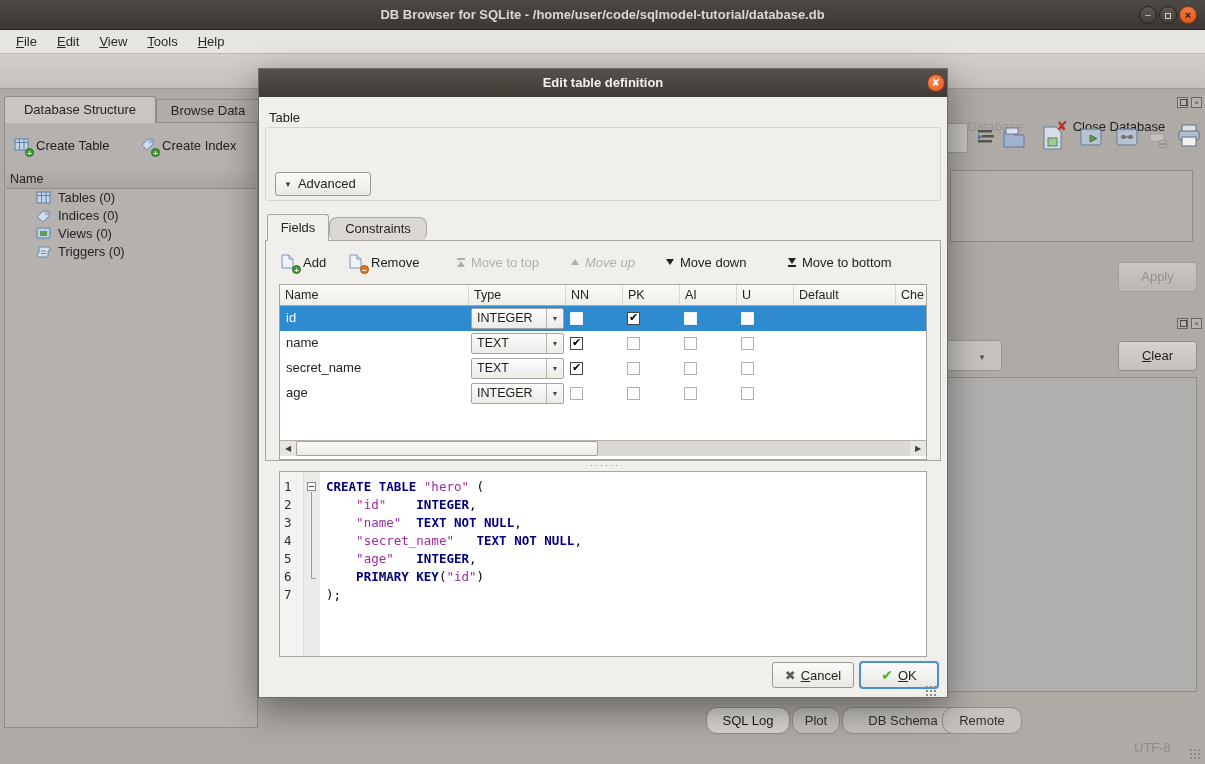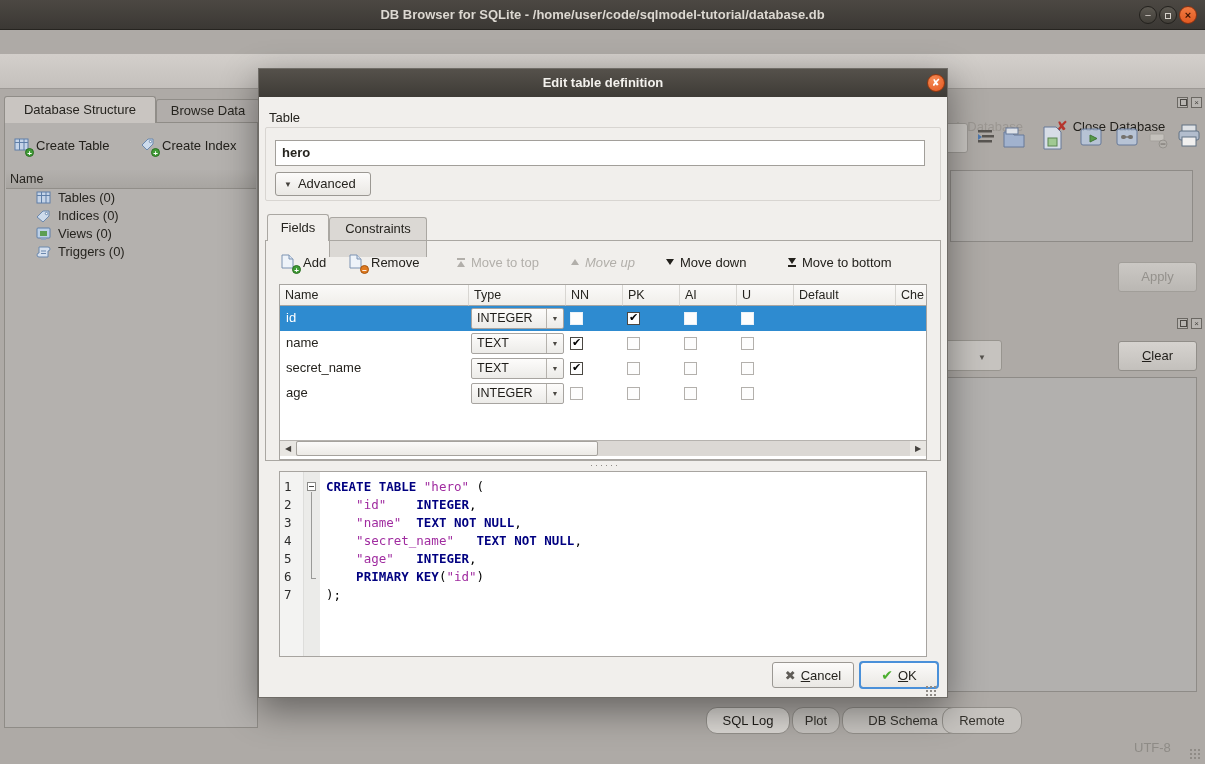--- a/index.html
+++ b/index.html
@@ -88,21 +88,21 @@
   #table-group-label { left:10px; top:41px; }
   #table-group-frame { left:6px; top:58px; width:676px; height:74px; border:1px solid #d8d5d1; border-radius:2px; }
   #table-name-input { left:16px; top:71px; width:650px; height:26px; background:#fff; border:1px solid #a29f9a;
     font-weight:bold; line-height:24px; padding-left:6px; }
   .btn3d { background:linear-gradient(#fcfbfa,#eae8e4); border:1px solid #9b9893; border-radius:3px; }
   #advanced-btn { left:16px; top:103px; width:96px; height:24px; line-height:22px; padding-left:8px; }
   #advanced-btn .arr { font-size:8px; color:#44413c; margin-right:6px; vertical-align:1px; }
 
   .dtab { height:27px; border:1px solid #aaa7a2; border-bottom:none; border-radius:3px 3px 0 0; text-align:center; }
   #tab-fields { left:8px; top:145px; width:62px; background:#f1efec; line-height:26px; z-index:2; }
-  #tab-constraints { left:70px; top:148px; width:98px; height:40px; background:#dbd8d4; line-height:22px; }
+  #tab-constraints { left:70px; top:148px; width:98px; height:24px; background:#dbd8d4; line-height:22px;border-radius:8px; }
   #fields-frame { left:6px; top:171px; width:676px; height:221px; border:1px solid #aaa7a2; }
 
   .ftb { top:180px; height:26px; display:flex; align-items:center; gap:6px; color:#23211c; }
   .ftb.disabled { color:#b2afaa; }
   .mi { display:inline-flex; flex-direction:column; align-items:center; gap:1px; }
   .mi .bar { width:8px; height:2px; background:currentColor; }
   .tri-up { width:0; height:0; border-left:4px solid transparent; border-right:4px solid transparent; border-bottom:6px solid currentColor; }
   .tri-down { width:0; height:0; border-left:4px solid transparent; border-right:4px solid transparent; border-top:6px solid currentColor; }
 
   #fields-grid { left:20px; top:215px; width:648px; height:176px; background:#fff; border:1px solid #a7a4a0; overflow:hidden; }
@@ -152,20 +152,27 @@
 
 <div id="app">
 
   <div class="abs" id="titlebar">
     <div id="window-title">DB Browser for SQLite - /home/user/code/sqlmodel-tutorial/database.db</div>
     <div class="abs winbtn" id="btn-min">−</div>
     <div class="abs winbtn" id="btn-max"><i></i></div>
     <div class="abs winbtn" id="btn-close-win">×</div>
   </div>
 
+  <div class="abs" id="menubar">
+      <span class="menu-item mn">File</span>
+      <span class="menu-item mn">Edit</span>
+      <span class="menu-item mn">View</span>
+      <span class="menu-item mn">Tools</span>
+      <span class="menu-item mn">Help</span>
+    </div>
 
   <div class="abs" id="toolbar">
     <div class="abs tb-handle"></div>
     <div class="abs tb-item" style="left:16px;">
       <span class="iconwrap">
         <svg width="16" height="17">
             <ellipse cx="8" cy="4" rx="6" ry="2.6" fill="#e3e9f1" stroke="#7d8da3"></ellipse>
             <path d="M2 4 v8 a6 2.6 0 0 0 12 0 v-8" fill="#cfd9e6" stroke="#7d8da3"></path>
           </svg>
         <span class="badge green">+</span>
@@ -328,21 +335,20 @@
   <div class="abs grip" style="left:1189px;top:748px;"></div>
 
   <div class="abs" id="dialog">
     <div class="abs" id="dialog-titlebar">
       <div id="dialog-title">Edit table definition</div>
     </div>
     <div class="abs" id="dialog-close">✘</div>
 
     <div class="abs" id="table-group-label">Table</div>
     <div class="abs" id="table-group-frame"></div>
-    <div class="abs" id="table-name-input">hero</div>
     <div class="abs btn3d" id="advanced-btn">
       <span class="arr">▼</span><span>Advanced</span>
     </div>
 
     <div class="abs dtab" id="tab-fields">Fields</div>
     <div class="abs dtab" id="tab-constraints">Constraints</div>
     <div class="abs" id="fields-frame"></div>
 
     <div class="abs ftb" style="left:22px;">
       <span class="iconwrap">

